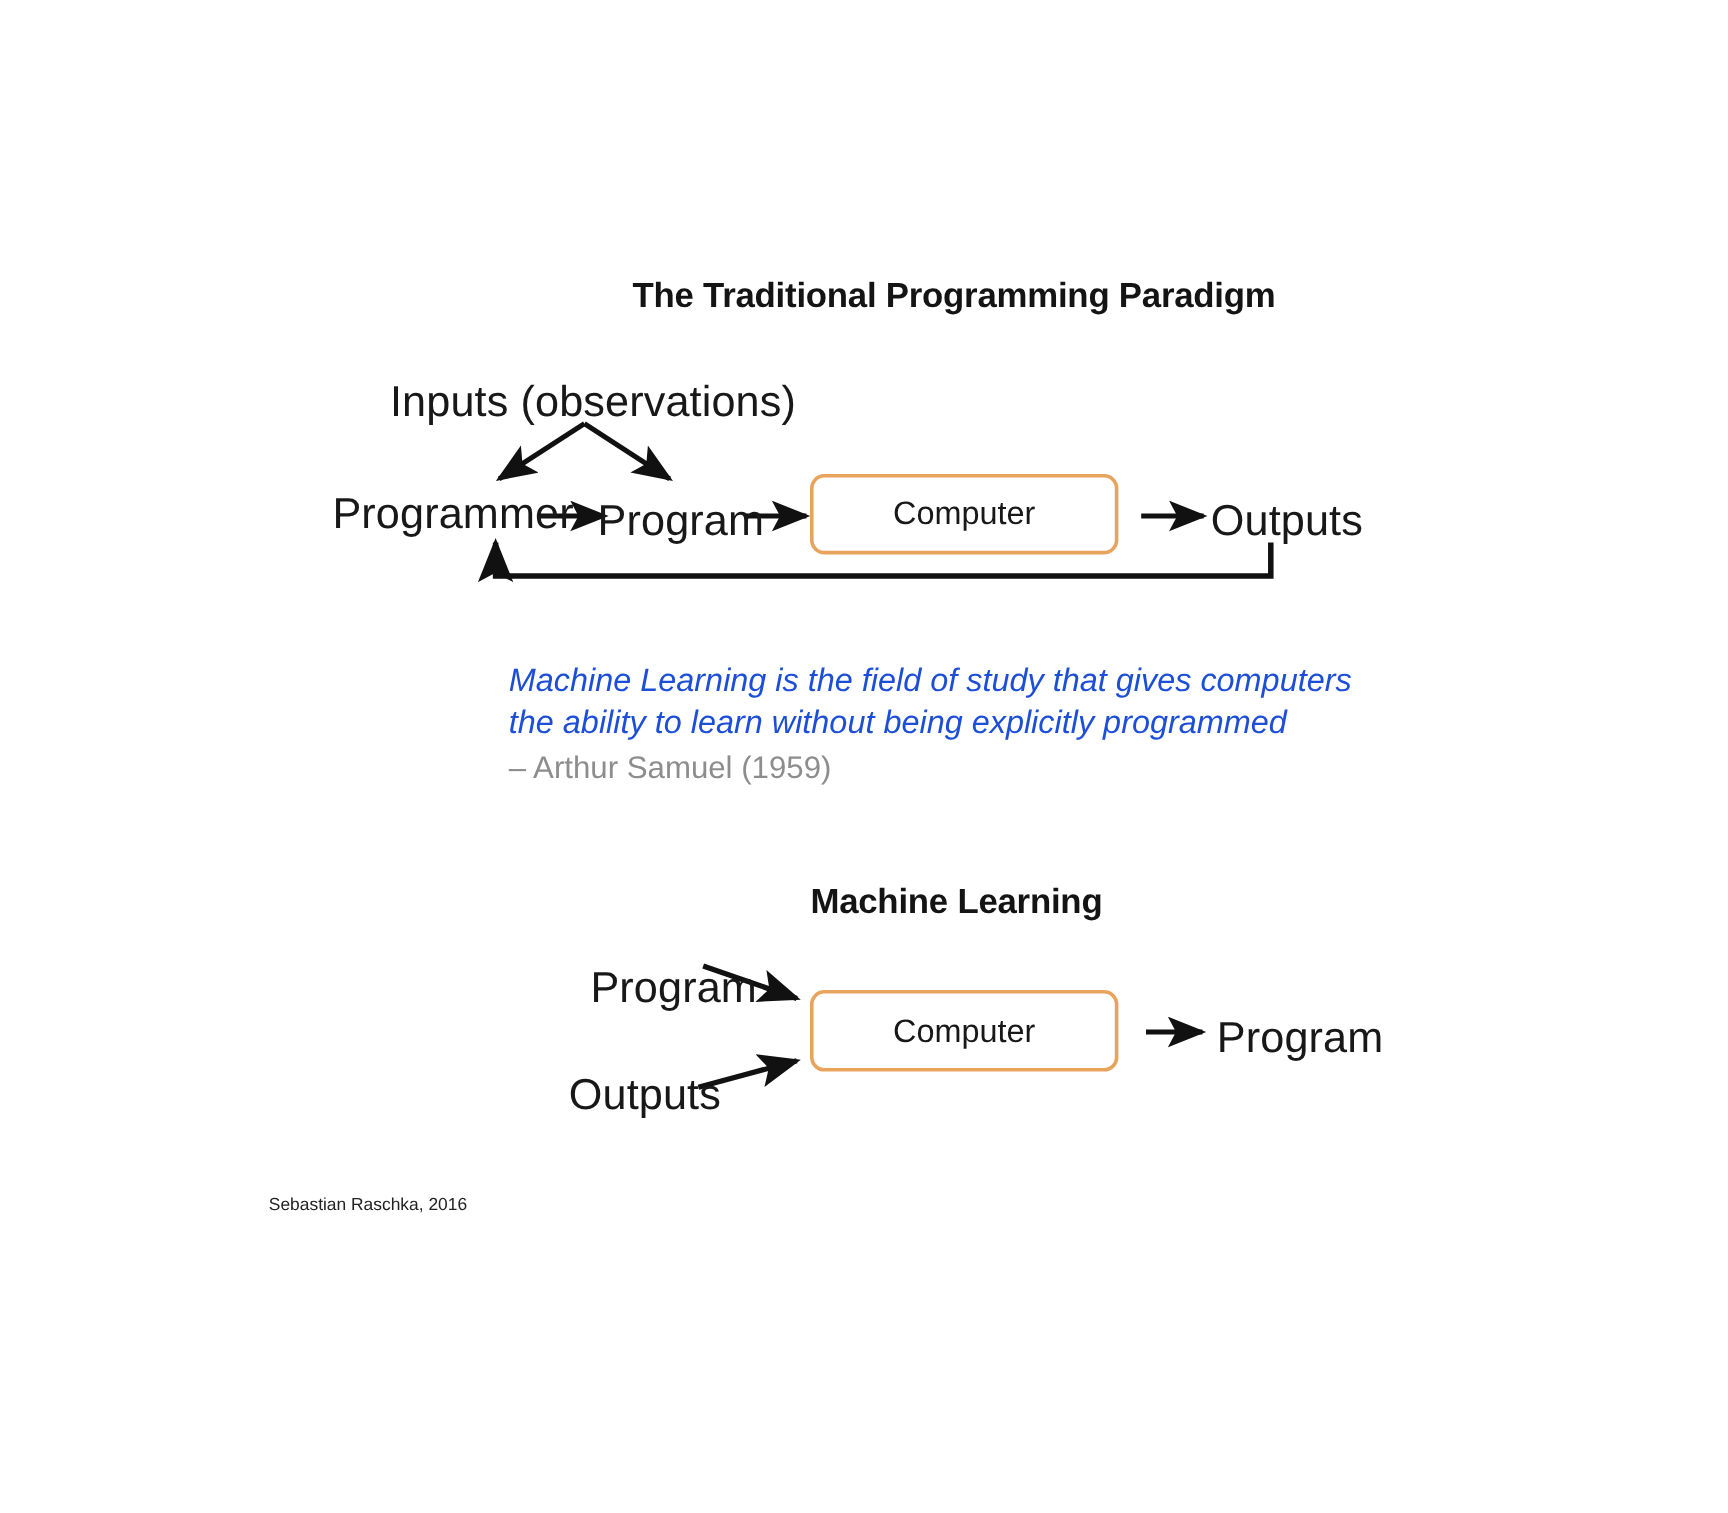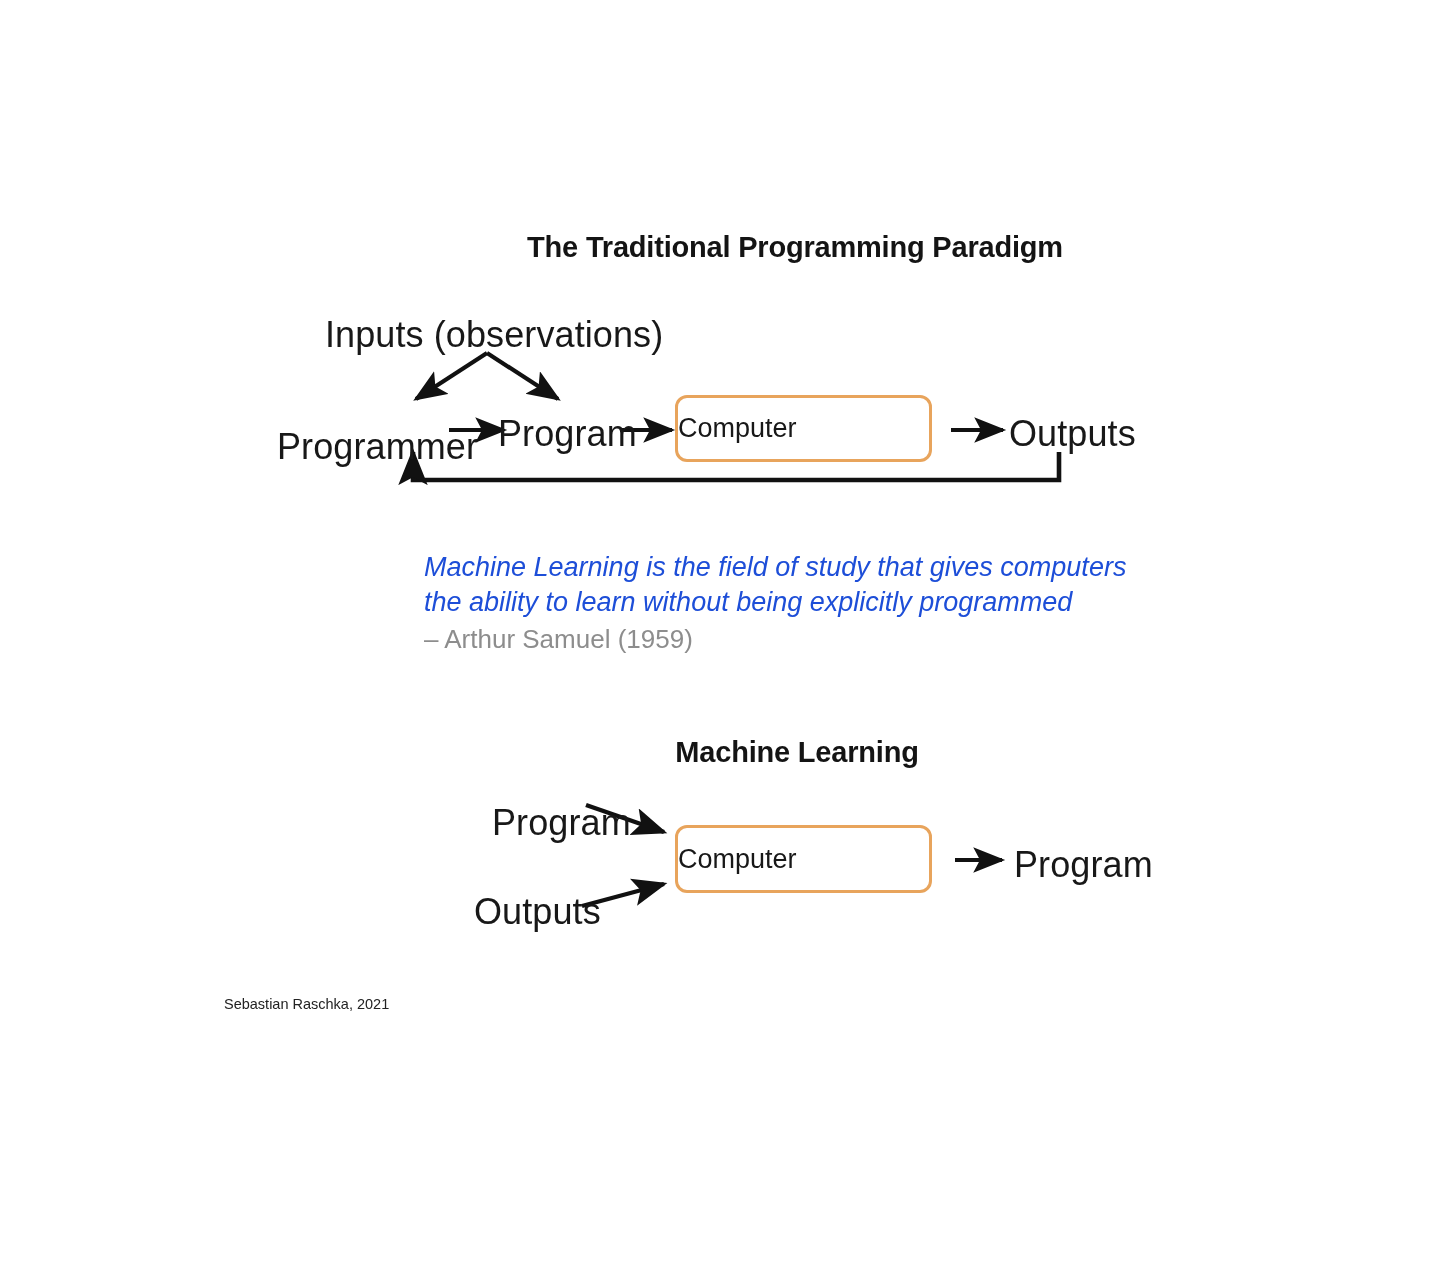--- a/index.html
+++ b/index.html
@@ -52,20 +52,21 @@
   
   .computer-box {
     position: absolute;
     box-sizing: border-box;
     border: 3px solid #e8a košice;
     border: 3px solid #e8a45c;
     border-radius: 12px;
     background: #ffffff;
     display: flex;
     align-items: center;
+    justify-content: center;
   }
 
   
   .quote-wrap {
     position: absolute;
     left: 424px;
     top: 550px;
     width: 780px;
   }
   .quote-line {
@@ -135,21 +136,21 @@
 
     <path d="M582,906 L664,884" stroke="#111111" stroke-width="4.4" fill="none" marker-end="url(#ah)"></path>
 
     <path d="M955,860 L1002,860" stroke="#111111" stroke-width="4" fill="none" marker-end="url(#ah)"></path>
   </svg>
 
   <div class="abs section-title" style="left:0; top:231px; width:1590px; text-align:center;">The Traditional Programming Paradigm</div>
 
   <div class="abs node-label" style="left:325px; top:314px;">Inputs (observations)</div>
 
-  <div class="abs node-label" style="left:277px; top:426px;">Programmer</div>
+  <div class="abs node-label" style="left:277px; top:407px;">Programmer</div>
 
   <div class="abs node-label" style="left:498px; top:413px;">Program</div>
 
   <div class="computer-box" style="left:675px; top:395px; width:257px; height:67px;">
     <span class="box-label">Computer</span>
   </div>
 
   <div class="abs node-label" style="left:1009px; top:413px;">Outputs</div>
 
   <div class="quote-wrap">
@@ -163,15 +164,15 @@
   <div class="abs node-label" style="left:492px; top:802px;">Program</div>
 
   <div class="abs node-label" style="left:474px; top:891px;">Outputs</div>
 
   <div class="computer-box" style="left:675px; top:825px; width:257px; height:68px;">
     <span class="box-label">Computer</span>
   </div>
 
   <div class="abs node-label" style="left:1014px; top:844px;">Program</div>
 
-  <div class="footer-credit">Sebastian Raschka, 2021</div>
+  <div class="footer-credit">Sebastian Raschka, 2016</div>
 
 </div>
 
 </body></html>

